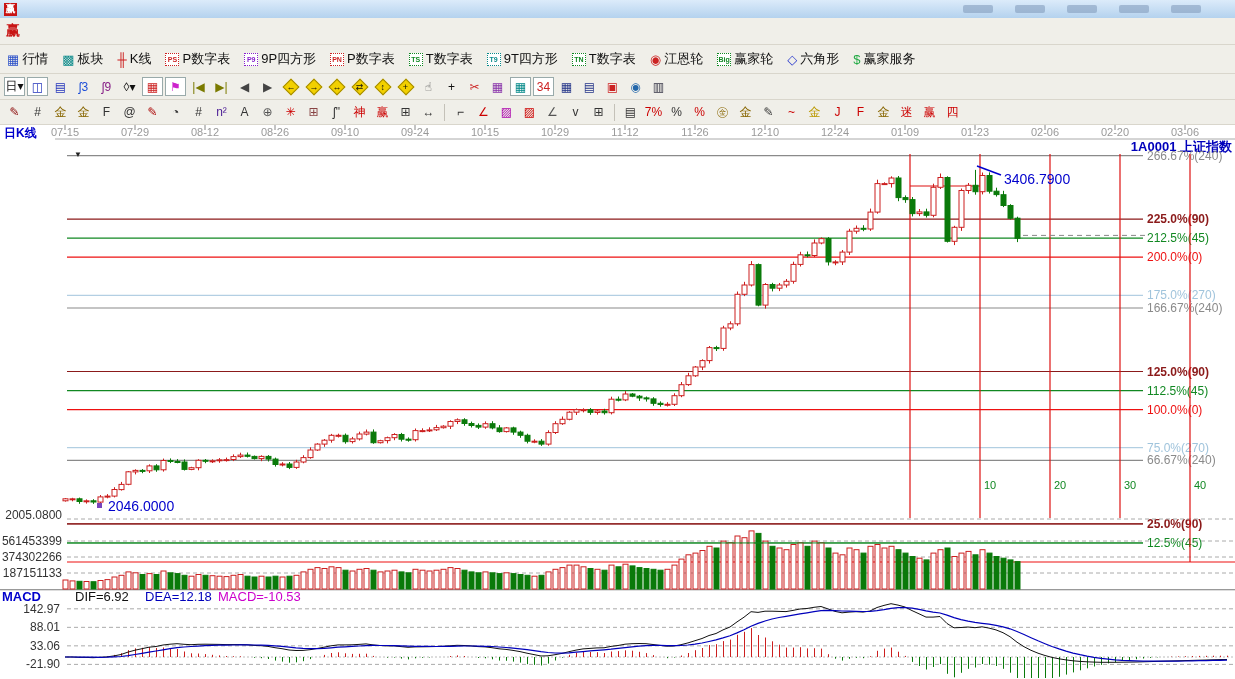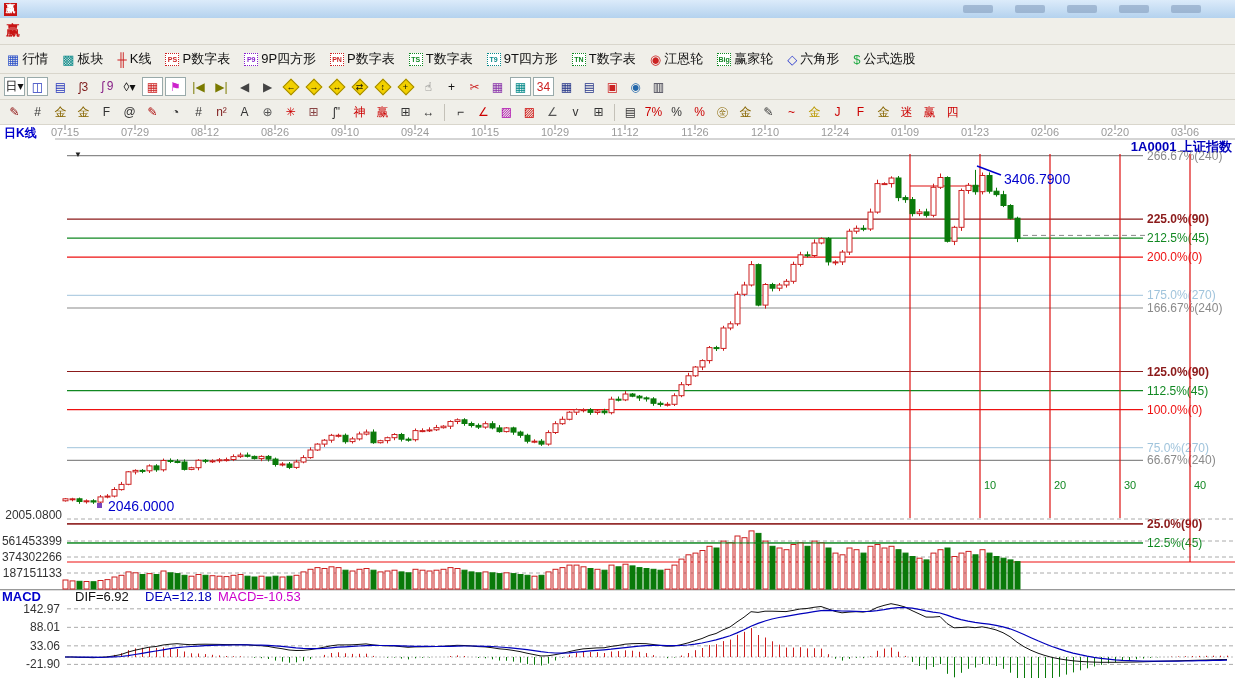--- a/index.html
+++ b/index.html
@@ -99,29 +99,29 @@
     <div class="tbtn">
       <span class="badge" style="color: rgb(17, 136, 34); border-color: rgb(17, 136, 34);">Big</span>
       <span>赢家轮</span>
     </div>
     <div class="tbtn">
       <span class="ic" style="color: rgb(34, 51, 204);">◇</span>
       <span>六角形</span>
     </div>
     <div class="tbtn">
       <span class="ic" style="color: rgb(34, 170, 68);">$</span>
-      <span>公式选股</span>
+      <span>赢家服务</span>
     </div>
   </div>
 <div class="toolbar" id="toolbar-icons">
     <div class="ibtn bordered" style="color: rgb(17, 17, 17);">日▾</div>
     <div class="ibtn bordered" style="color: rgb(34, 51, 187);">◫</div>
     <div class="ibtn" style="color: rgb(34, 51, 187);">▤</div>
-    <div class="ibtn" style="color: #7f1d1d;">ʃ3</div>
-    <div class="ibtn" style="color: rgb(136, 34, 136); font-family: Liberation Mono, monospace;">ʃ9</div>
+    <div class="ibtn" style="color: #1d4ed8;">ʃ3</div>
+    <div class="ibtn" style="color: rgb(136, 34, 136);">ʃ9</div>
     <div class="ibtn" style="color: rgb(17, 17, 17);">◊▾</div>
     <div class="ibtn bordered" style="color: rgb(204, 34, 34);">▦</div>
     <div class="ibtn bordered" style="color: rgb(204, 34, 204);">⚑</div>
     <div class="ibtn" style="color: rgb(122, 122, 0);">|◀</div>
     <div class="ibtn" style="color: rgb(122, 122, 0);">▶|</div>
     <div class="ibtn" style="color: rgb(68, 68, 68);">◀</div>
     <div class="ibtn" style="color: rgb(68, 68, 68);">▶</div>
     <div class="ibtn">
       <div class="diamond">
         <span>←</span>
@@ -167,21 +167,21 @@
 <div class="toolbar" id="toolbar-draw">
     <div class="ibtn" style="color: rgb(136, 0, 0);">✎</div>
     <div class="ibtn" style="color: rgb(51, 51, 51);">#</div>
     <div class="ibtn" style="color: rgb(136, 102, 0);">金</div>
     <div class="ibtn" style="color: rgb(136, 102, 0);">金</div>
     <div class="ibtn" style="color: rgb(51, 51, 51);">F</div>
     <div class="ibtn" style="color: rgb(51, 51, 51);">@</div>
     <div class="ibtn" style="color: rgb(170, 0, 0);">✎</div>
     <div class="ibtn" style="color: rgb(51, 51, 51);">◔</div>
     <div class="ibtn" style="color: rgb(51, 51, 51);">#</div>
-    <div class="ibtn" style="color: #7f1d1d; text-align: center;">n²</div>
+    <div class="ibtn" style="color: #4c1d95; text-align: center;">n²</div>
     <div class="ibtn" style="color: rgb(51, 51, 51);">A</div>
     <div class="ibtn" style="color: rgb(85, 85, 85);">⊕</div>
     <div class="ibtn" style="color: rgb(204, 0, 0);">✳</div>
     <div class="ibtn" style="color: rgb(136, 68, 68);">⊞</div>
     <div class="ibtn" style="color: rgb(51, 51, 51);">ʃ"</div>
     <div class="ibtn" style="color: rgb(204, 0, 0);">神</div>
     <div class="ibtn" style="color: rgb(204, 0, 0);">赢</div>
     <div class="ibtn" style="color: rgb(51, 51, 51);">⊞</div>
     <div class="ibtn" style="color: rgb(51, 51, 51);">↔</div>
     <div class="sep"></div>

